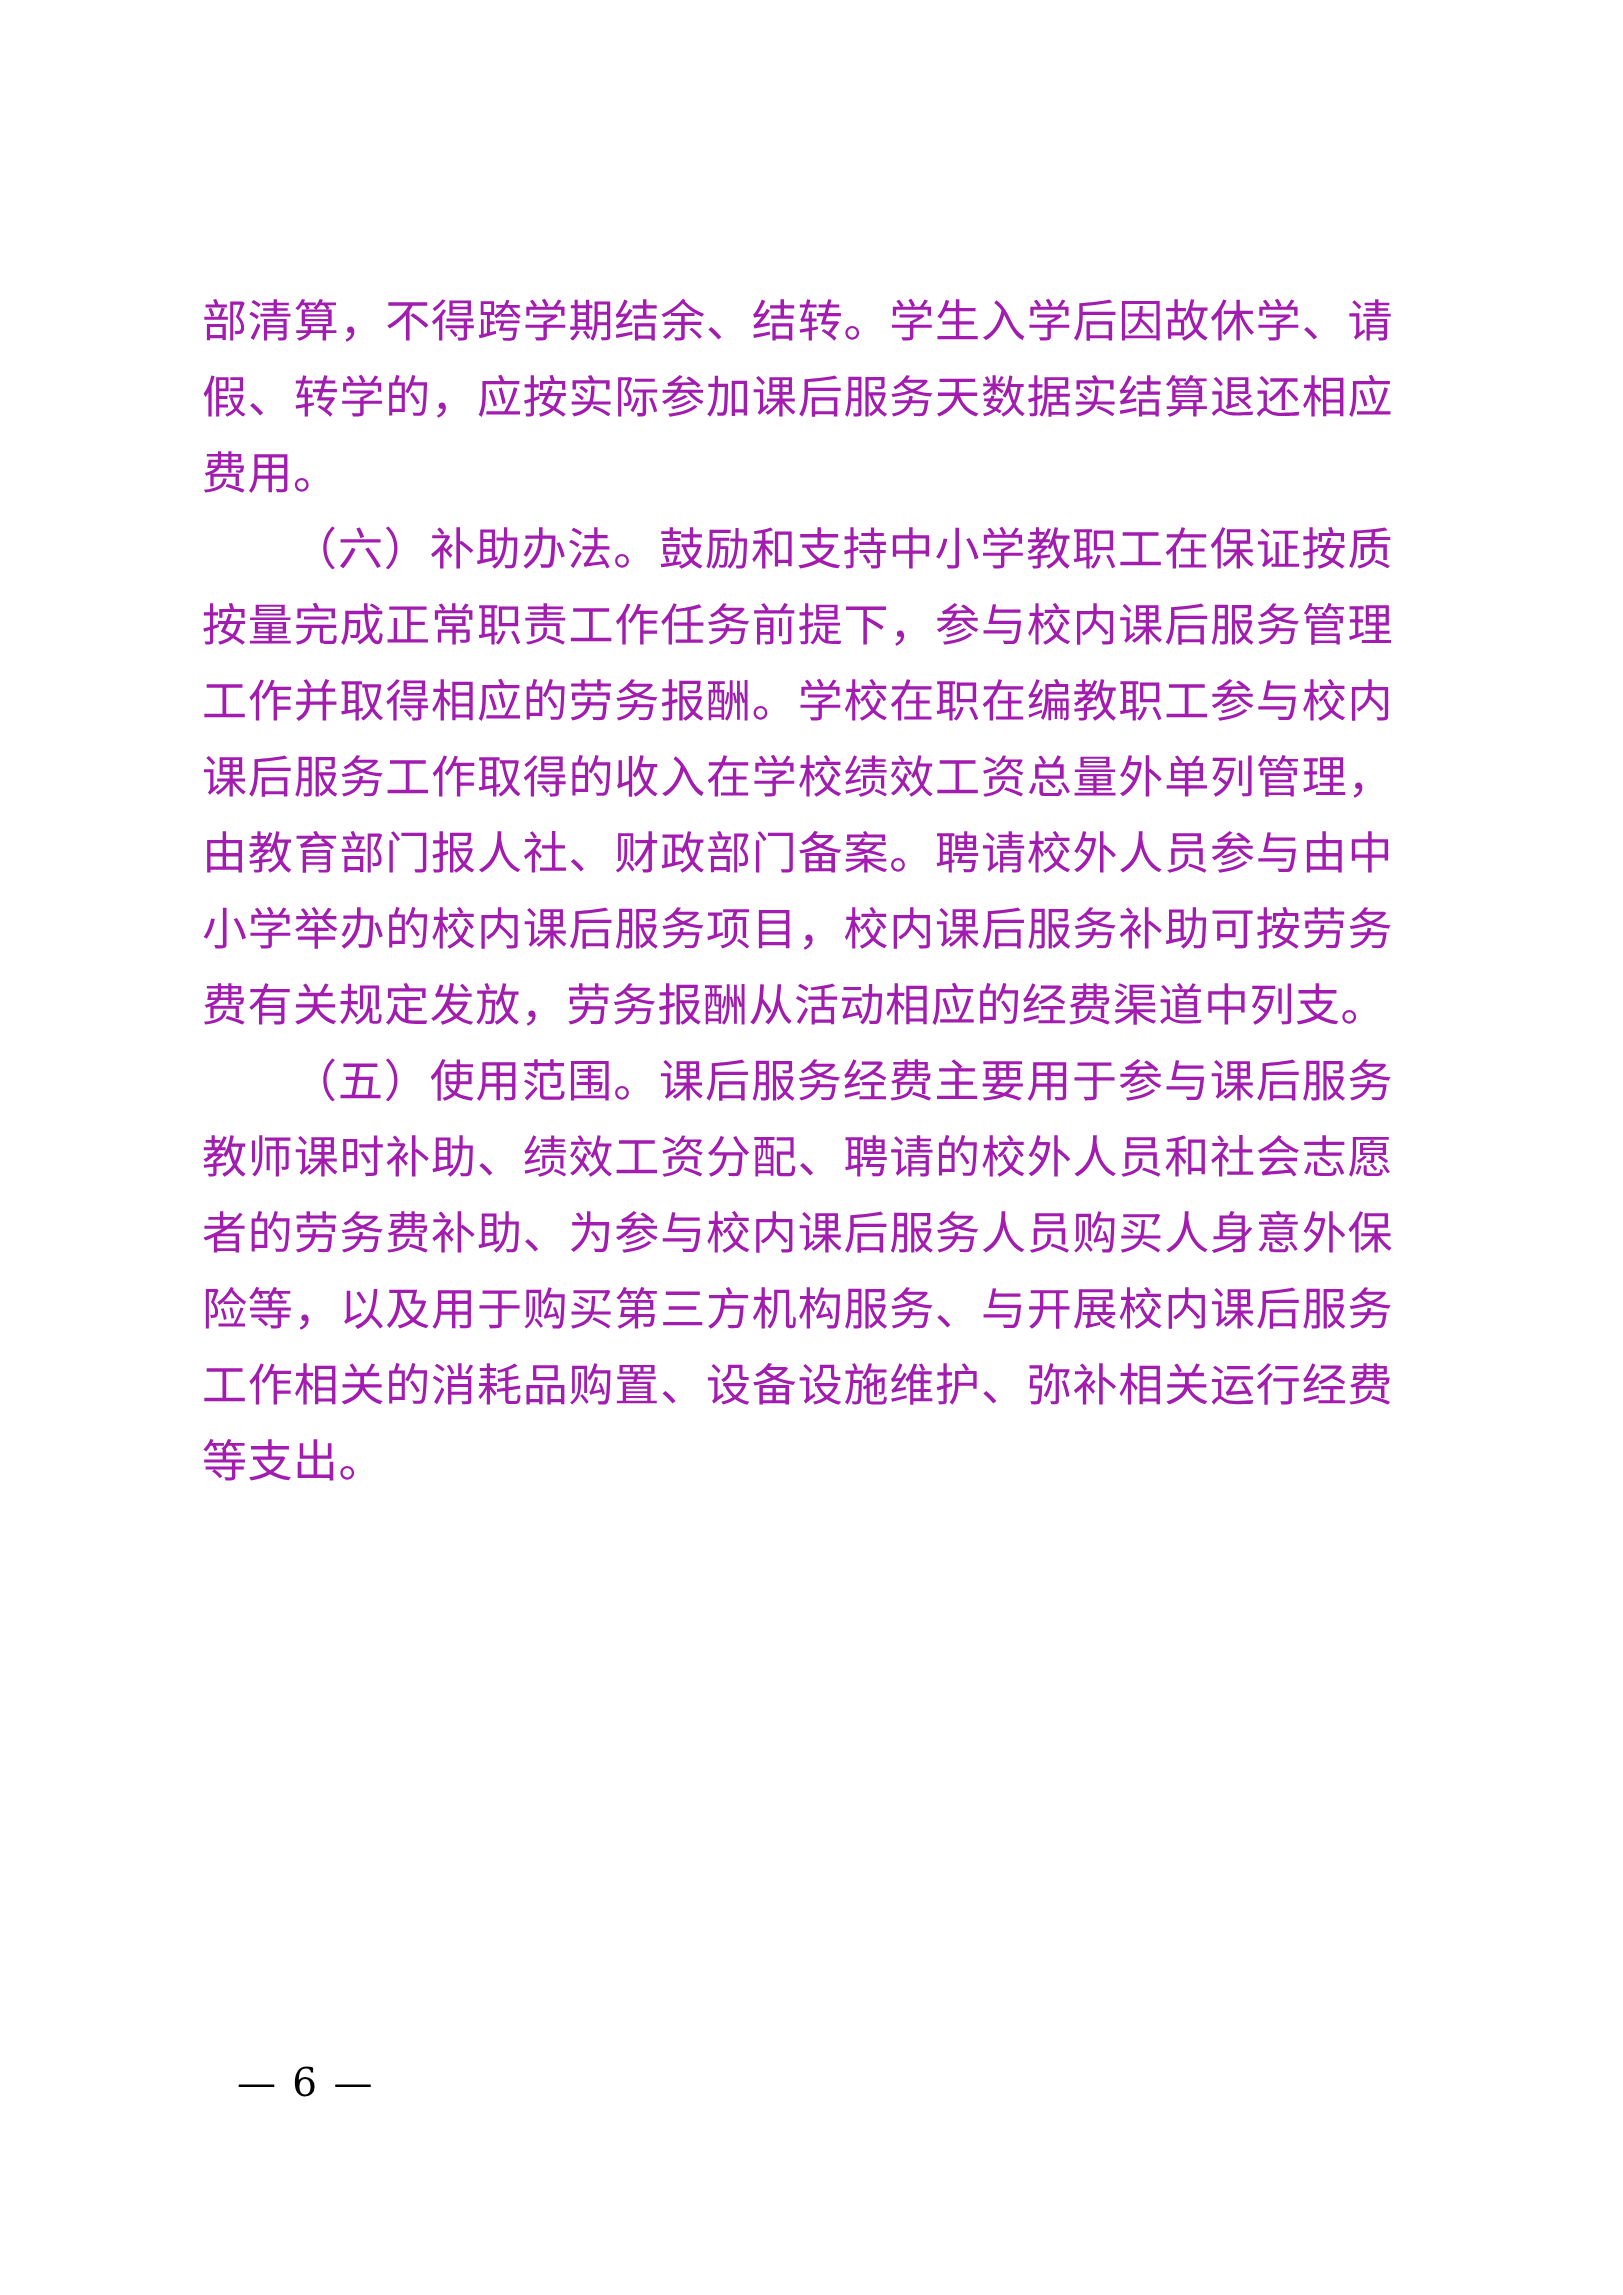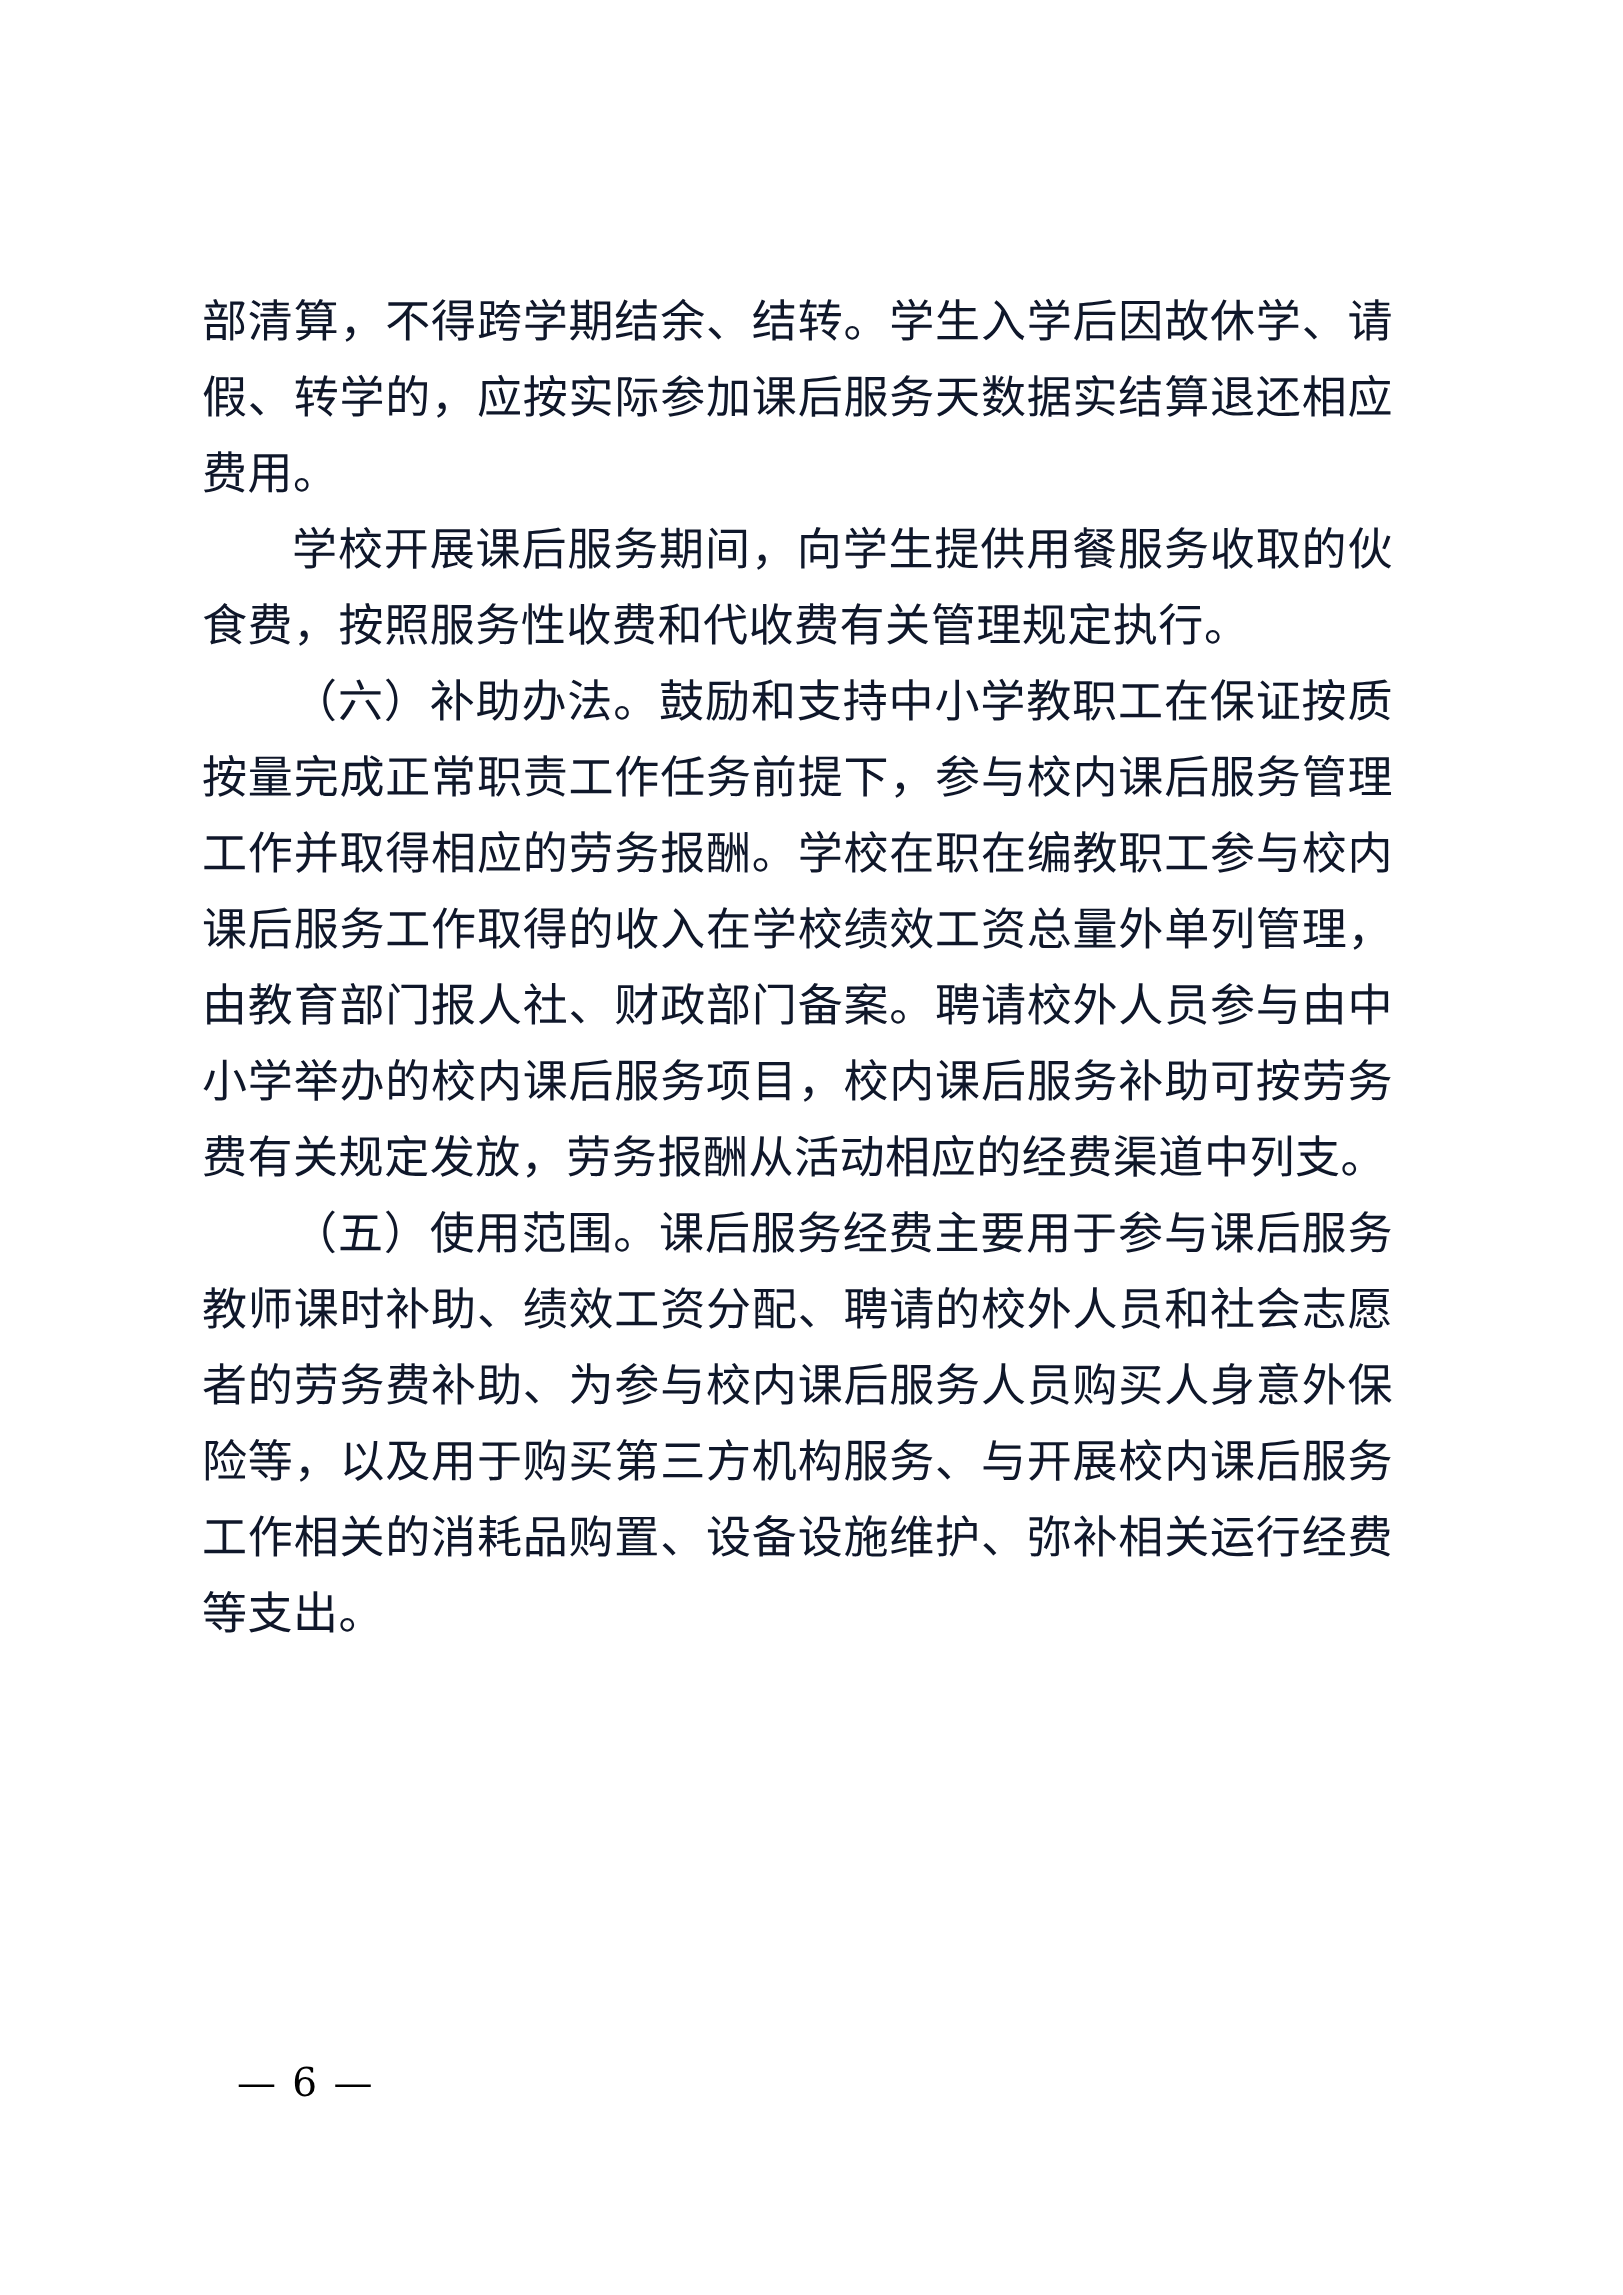--- a/index.html
+++ b/index.html
@@ -20,21 +20,21 @@
 
   
   .doc-body {
     position: absolute;
     left: 202px;
     top: 284px;
     width: 1191px;
     font-family: "DejaVu Serif", "Liberation Serif", serif;
     font-size: 45px;
     line-height: 76px;
-    color: #0f172a;
+    color: #a21caf;
     letter-spacing: 0.012em;
     text-align: justify;
     text-justify: inter-character;
     font-weight: 400;
   }
 
   .para {
     margin: 0;
     padding: 0;
     text-align: justify;
@@ -69,21 +69,20 @@
 </head>
 <body>
 
 <div class="page">
 
   <div class="doc-body">
 
     <p class="para continuation">部清算，不得跨学期结余、结转。学生入学后因故休学、请假、转学的，应按实际参加课后服务天数据实结算退还相应费用。</p>
 
 
-    <p class="para indent">学校开展课后服务期间，向学生提供用餐服务收取的伙食费，按照服务性收费和代收费有关管理规定执行。</p>
 
     <p class="para indent">（六）补助办法。鼓励和支持中小学教职工在保证按质按量完成正常职责工作任务前提下，参与校内课后服务管理工作并取得相应的劳务报酬。学校在职在编教职工参与校内课后服务工作取得的收入在学校绩效工资总量外单列管理，由教育部门报人社、财政部门备案。聘请校外人员参与由中小学举办的校内课后服务项目，校内课后服务补助可按劳务费有关规定发放，劳务报酬从活动相应的经费渠道中列支。</p>
 
     <p class="para indent">（五）使用范围。课后服务经费主要用于参与课后服务教师课时补助、绩效工资分配、聘请的校外人员和社会志愿者的劳务费补助、为参与校内课后服务人员购买人身意外保险等，以及用于购买第三方机构服务、与开展校内课后服务工作相关的消耗品购置、设备设施维护、弥补相关运行经费等支出。</p>
 
   </div>
 
   <div class="page-footer">— 6 —</div>
 
 </div>

